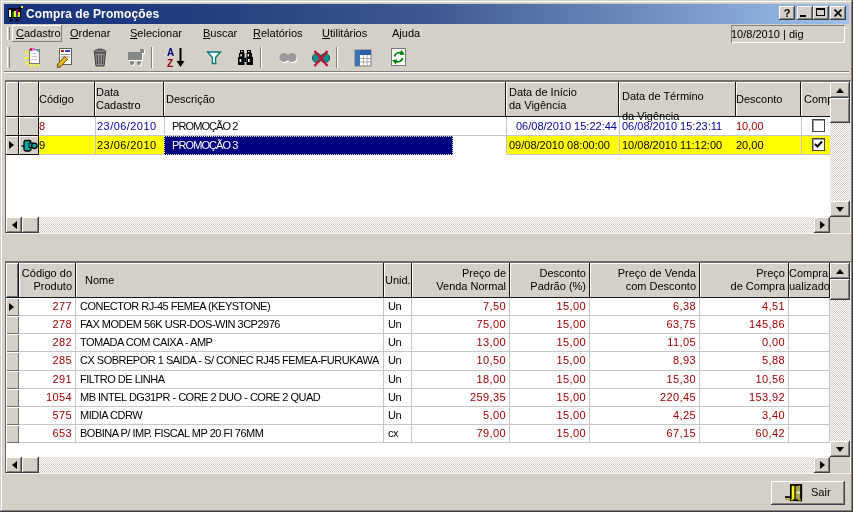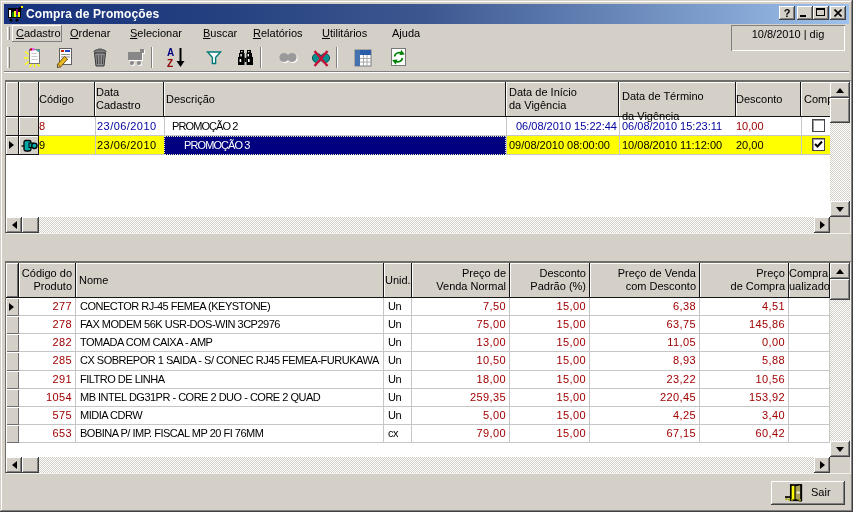--- a/index.html
+++ b/index.html
@@ -20,21 +20,21 @@
 .arrow-d{width:0;height:0;border-style:solid;border-width:5px 4px 0 4px;border-color:#000 transparent transparent transparent}
 .ctr{display:flex;align-items:center;justify-content:center}
 .mtx{top:2px;height:16px;line-height:15px;font-size:11px}
 .ghd,.grow{display:grid;width:824px;grid-template-columns:13px 57px 308px 28px 98px 80px 110px 89px 41px;left:0}
 .ghd{height:35px}
 .grow{height:18.125px}
 .grow>div{border-bottom:1px solid #c6c6c6;border-right:1px solid #c6c6c6;line-height:17px;font-size:11px;white-space:nowrap;overflow:hidden;background:#fff}
 .grow>div.gfix{background:#d4d0c8;box-shadow:inset 1px 1px 0 #fff, inset -1px -1px 0 #6e6e6e;border:0;position:relative}
 .num{color:#a00000;text-align:right;padding-right:3px;letter-spacing:0.4px}
 .nom{padding-left:4px;letter-spacing:-0.5px}
-.hc{display:flex;flex-direction:column;justify-content:center;overflow:hidden;font-size:11px;line-height:13px;padding-left:3px;white-space:nowrap}
+.hc{display:flex;flex-direction:column;justify-content:center;overflow:hidden;font-size:11px;line-height:13px;padding-left:9px;white-space:nowrap}
 .hc.hr{text-align:right;padding-right:3px;padding-left:0}
 </style>
 </head>
 <body>
 <div class="frame"></div>
 
 <div class="abs" id="titlebar" style="left:4px;top:4px;width:845px;height:20px;background:linear-gradient(90deg,#17327e 0%,#24407f 25%,#3d5890 50%,#6d8cbd 75%,#9ec2ec 100%);">
   <svg class="abs" style="left:3px;top:2px" width="16" height="16" viewBox="0 0 16 16">
     <rect x="1" y="2" width="13" height="10" fill="#000"></rect>
     <rect x="2" y="4" width="2" height="7" fill="#fff"></rect>
@@ -66,21 +66,21 @@
 <div class="abs" id="menubar" style="left:4px;top:24px;width:845px;height:19px;">
   <div class="abs" style="left:3px;top:3px;width:3px;height:13px;border-left:1px solid #fff;border-right:1px solid #808080"></div>
   <div class="abs" style="left:8px;top:1px;width:50px;height:17px;box-shadow:inset -1px -1px 0 #808080, inset 1px 1px 0 #fff"></div>
   <div class="abs mtx" style="left:12px"><u>C</u>adastro</div>
   <div class="abs mtx" style="left:66px"><u>O</u>rdenar</div>
   <div class="abs mtx" style="left:126px"><u>S</u>elecionar</div>
   <div class="abs mtx" style="left:199px"><u>B</u>uscar</div>
   <div class="abs mtx" style="left:249px"><u>R</u>elatórios</div>
   <div class="abs mtx" style="left:318px"><u>U</u>tilitários</div>
   <div class="abs mtx" style="left:388px">Ajuda</div>
-  <div class="abs" style="left:727px;top:1px;width:114px;height:26px;box-shadow:inset 1px 1px 0 #808080, inset -1px -1px 0 #fff;text-align:center;line-height:18px">10/8/2010 | dig</div>
+  <div class="abs" style="left:727px;top:1px;width:114px;height:18px;box-shadow:inset 1px 1px 0 #808080, inset -1px -1px 0 #fff;text-align:left;line-height:18px">10/8/2010 | dig</div>
 </div>
 
 <div class="abs" id="toolbar" style="left:4px;top:43px;width:845px;height:29px;">
   <div class="abs" style="left:3px;top:4px;width:3px;height:21px;border-left:1px solid #fff;border-right:1px solid #808080"></div>
   <div class="abs" style="left:0;top:28px;width:845px;height:1px;background:#808080"></div>
   <div class="abs" style="left:0;top:29px;width:845px;height:1px;background:#fff"></div>
 
   <div class="abs" style="left:147px;top:4px;width:2px;height:21px;border-left:1px solid #808080;border-right:1px solid #fff"></div>
   <div class="abs" style="left:256px;top:4px;width:2px;height:21px;border-left:1px solid #808080;border-right:1px solid #fff"></div>
   <div class="abs" style="left:332px;top:4px;width:2px;height:21px;border-left:1px solid #808080;border-right:1px solid #fff"></div>
@@ -241,21 +241,21 @@
     <svg class="abs" style="left:2px;top:3px" width="17" height="14" viewBox="0 0 17 14">
       <path d="M0.5 7 L3 7" stroke="#000" stroke-width="1.3"></path>
       <rect x="3" y="1.5" width="7" height="10.5" rx="1.8" fill="#00a8a8" stroke="#000" stroke-width="1.3"></rect>
       <rect x="8" y="4" width="4" height="4.5" fill="#00a8a8" stroke="#000" stroke-width="1"></rect>
       <circle cx="13.4" cy="6.8" r="2.7" fill="#00a8a8" stroke="#000" stroke-width="1.3"></circle>
     </svg>
   </div>
   <div class="txt r" style="left:33px;top:54px;width:49px;height:19px;line-height:18px;background:#ffff00;border-bottom:1px solid #c6c6c6">9</div>
   <div class="abs" style="left:82px;top:54px;width:7px;height:19px;background:#ffff00;border-bottom:1px solid #c6c6c6"></div>
   <div class="txt" style="left:89px;top:54px;width:69px;height:19px;line-height:18px;background:#ffff00;border-bottom:1px solid #c6c6c6;border-left:1px solid #c6c6c6;padding-left:1px;letter-spacing:0.45px">23/06/2010</div>
-  <div class="txt" style="left:158px;top:54px;width:342px;height:19px;line-height:18px;background:#000080;color:#fff;outline:1px dotted #e8e8c0;outline-offset:-1px;padding-left:20px;letter-spacing:-0.9px">PROMOÇÃO 3</div>
+  <div class="txt" style="left:158px;top:54px;width:289px;height:19px;line-height:18px;background:#000080;color:#fff;outline:1px dotted #e8e8c0;outline-offset:-1px;padding-left:8px;letter-spacing:-0.9px">PROMOÇÃO 3</div>
   <div class="txt" style="left:500px;top:54px;width:113px;height:19px;line-height:18px;background:#ffff00;border-bottom:1px solid #c6c6c6;border-left:1px solid #c6c6c6;padding-left:2px">09/08/2010 08:00:00</div>
   <div class="txt" style="left:613px;top:54px;width:117px;height:19px;line-height:18px;background:#ffff00;border-bottom:1px solid #c6c6c6;border-left:1px solid #c6c6c6;padding-left:2px">10/08/2010 11:12:00</div>
   <div class="txt r" style="left:730px;top:54px;width:61px;height:19px;line-height:18px;background:#ffff00;border-bottom:1px solid #c6c6c6">20,00</div>
   <div class="abs" style="left:791px;top:54px;width:4px;height:19px;background:#ffff00;border-bottom:1px solid #c6c6c6"></div>
   <div class="abs" style="left:795px;top:54px;width:30px;height:19px;background:#ffff00;border-bottom:1px solid #c6c6c6;border-left:1px solid #c6c6c6"></div>
   <div class="abs" style="left:806px;top:56px;width:13px;height:13px;background:#fff;border:1px solid #46464a;box-shadow:inset 1px 1px 0 #9c9c9c">
     <svg class="abs" style="left:1px;top:1px" width="9" height="9" viewBox="0 0 9 9">
         <path d="M1 4 L3.5 6.5 L8 1.5" fill="none" stroke="#000" stroke-width="2"></path>
       </svg>
   </div>
@@ -354,21 +354,21 @@
       <div class="num">5,88</div>
       <div></div>
     </div>
   <div class="abs grow" style="top:107.5px">
       <div class="gfix"></div>
       <div class="num">291</div>
       <div class="nom">FILTRO DE LINHA</div>
       <div class="nom">Un</div>
       <div class="num">18,00</div>
       <div class="num">15,00</div>
-      <div class="num">23,22</div>
+      <div class="num">15,30</div>
       <div class="num">10,56</div>
       <div></div>
     </div>
   <div class="abs grow" style="top:125.6px">
       <div class="gfix"></div>
       <div class="num">1054</div>
       <div class="nom">MB INTEL DG31PR - CORE 2 DUO - CORE 2 QUAD</div>
       <div class="nom">Un</div>
       <div class="num">259,35</div>
       <div class="num">15,00</div>

